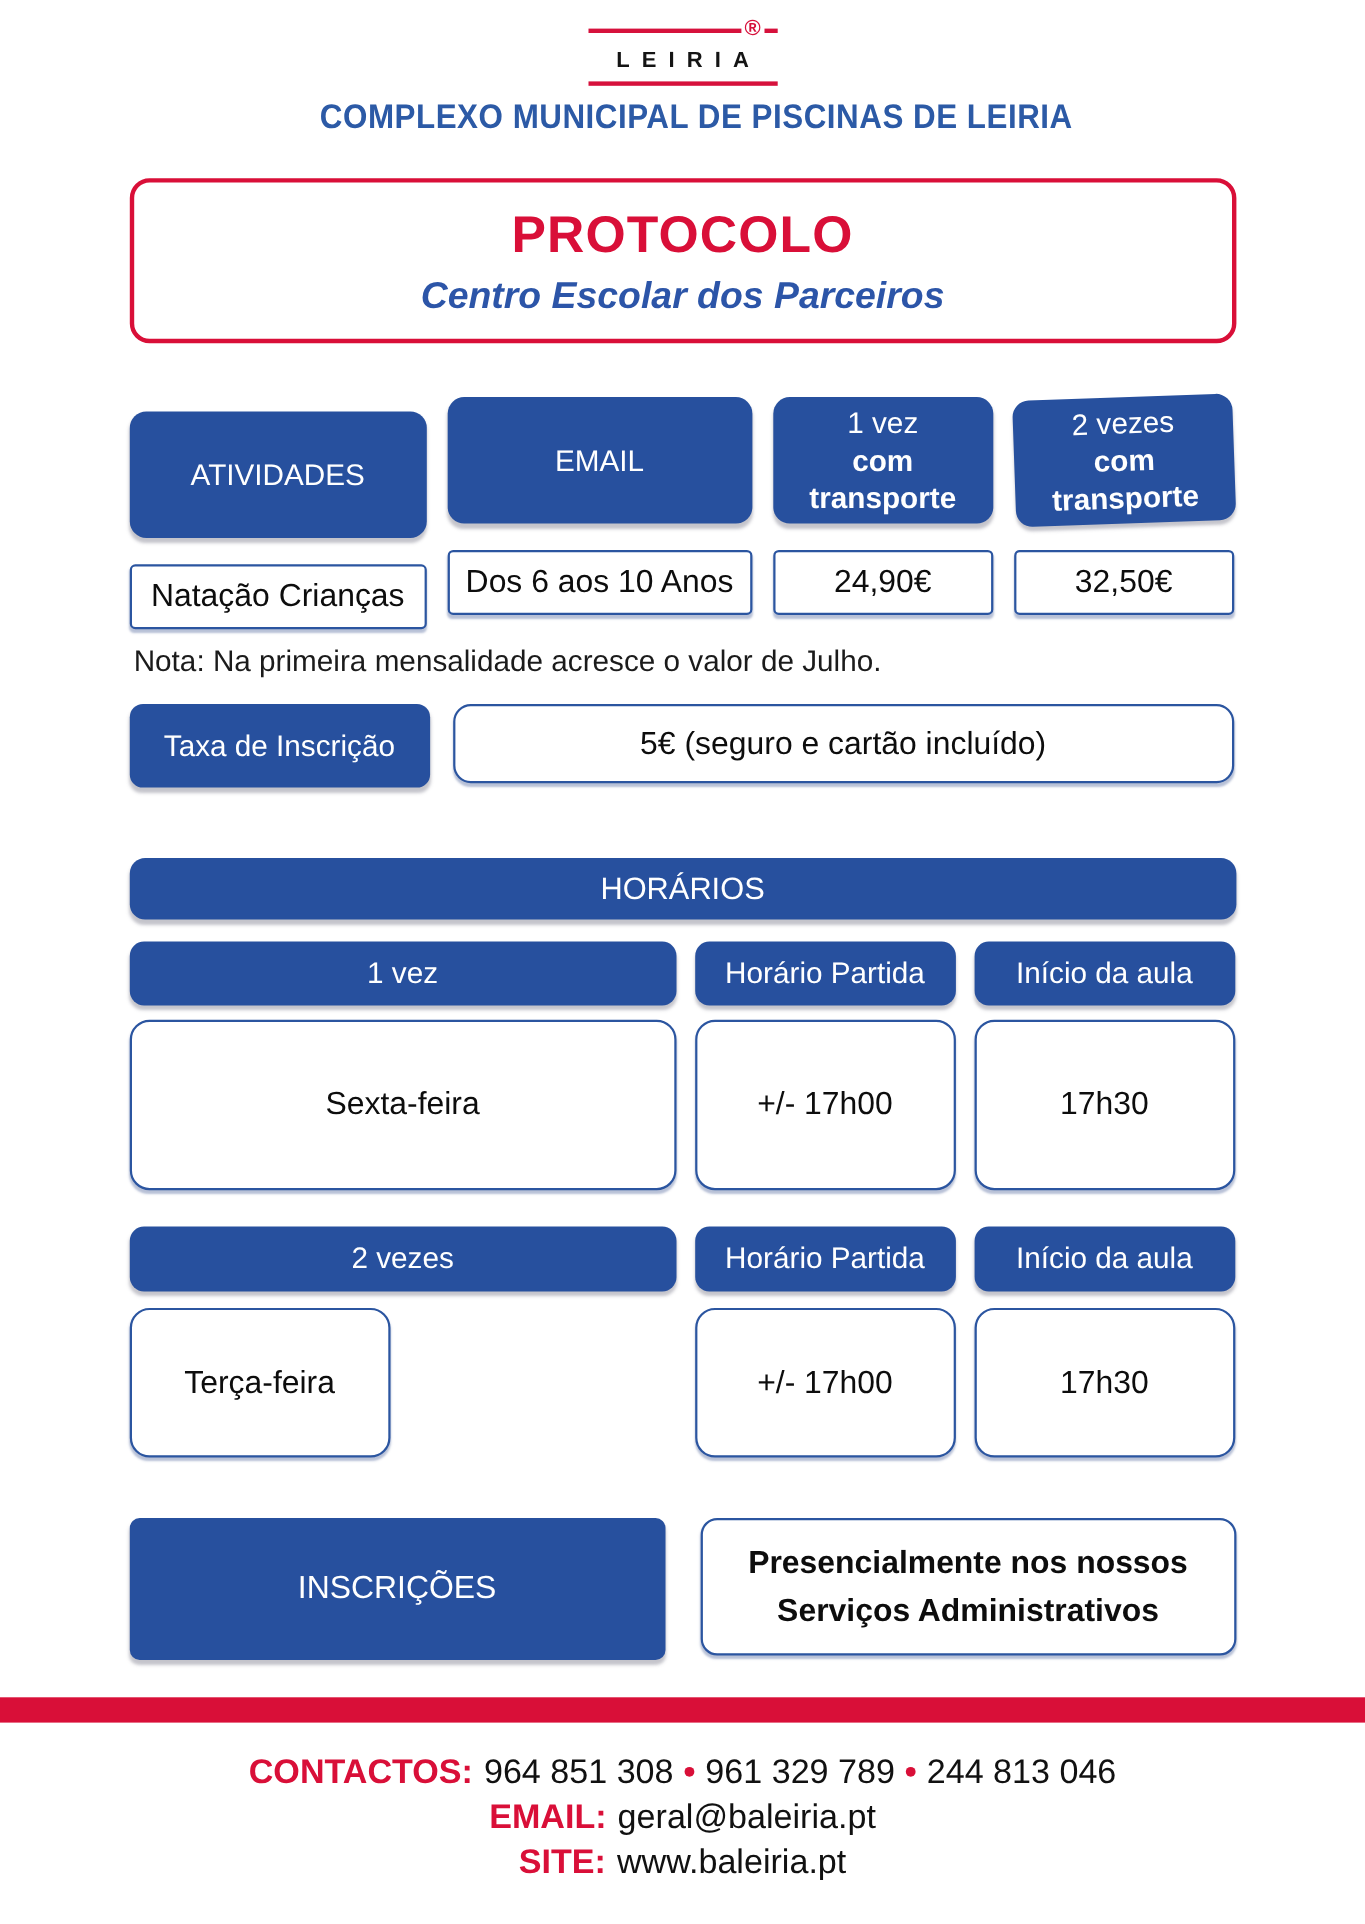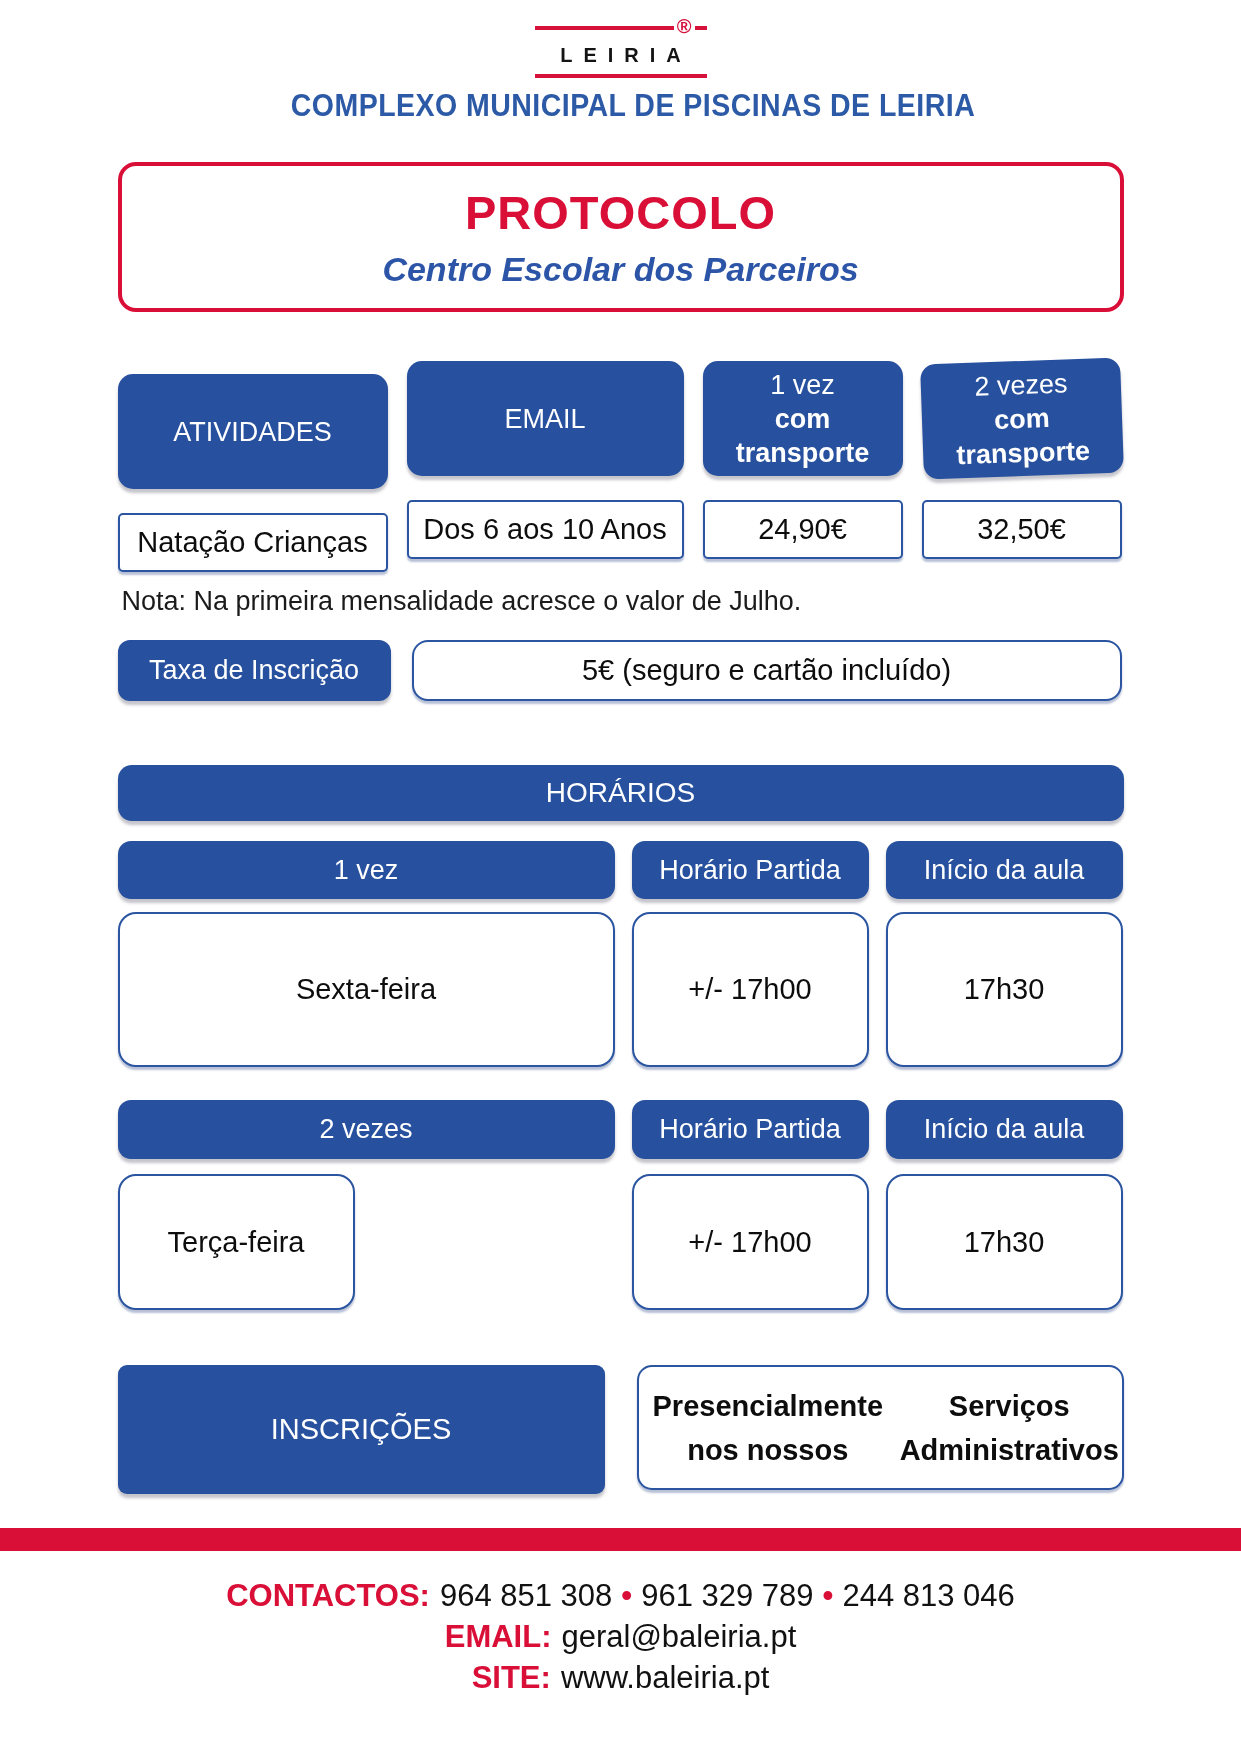--- a/index.html
+++ b/index.html
@@ -41,43 +41,43 @@
   .p-head { margin-top: 49px; }
   .p-head .box-blue { height: 115px; font-size: 27px; flex-direction: column; line-height: 34px; }
   .p-head .tilt { transform: rotate(-2deg); }
   .p-head .b { font-weight: bold; }
   .p-vals { margin-top: 11px; }
   .p-vals .box-white { height: 59px; font-size: 29px; }
 
   .note { margin-top: 14px; font-size: 27px; color: #1b1b1b; line-height: 30px; padding-left: 4px; }
 
   .fee-row { display: flex; gap: 21px; margin-top: 24px; }
-  .fee-label { width: 273px; height: 61px; font-size: 27px; border-radius: 12px; }
-  .fee-value { width: 710px; height: 61px; font-size: 29px; border-radius: 16px; }
+  .fee-label { width: 273px; height: 76px; font-size: 27px; border-radius: 12px; }
+  .fee-value { width: 710px; height: 72px; font-size: 29px; border-radius: 16px; }
 
   
   .horarios-bar { margin-top: 64px; height: 56px; font-size: 28px; border-radius: 14px; }
   .s-row { display: flex; gap: 17px; }
   .s-a { width: 497px; } .s-b { width: 237px; } .s-c { width: 237px; }
   .s-head { margin-top: 20px; }
   .s-head .box-blue { height: 58px; font-size: 27px; border-radius: 13px; }
   .s-head2 { margin-top: 33px; }
   .s-head2 .box-blue { height: 59px; font-size: 27px; border-radius: 13px; }
   .s-vals { margin-top: 13px; }
   .s-vals .box-white { height: 155px; font-size: 29px; border-radius: 18px; }
   .s-vals2 { margin-top: 15px; }
   .s-vals2 .box-white { height: 136px; font-size: 29px; border-radius: 18px; }
   .s-days2 { display: flex; gap: 20px; width: 497px; }
   .s-days2 .box-white { width: 240px; }
   .s-days2 .box-white:last-child { width: 237px; }
 
   
   .enroll-row { display: flex; gap: 32px; margin-top: 55px; align-items: flex-start; }
   .enroll-label { width: 487px; height: 129px; font-size: 29px; border-radius: 9px; }
-  .enroll-info { width: 487px; height: 125px; font-size: 29px; font-weight: bold; line-height: 44px; border-radius: 15px; flex-direction: row; }
+  .enroll-info { width: 487px; height: 125px; font-size: 29px; font-weight: bold; line-height: 44px; border-radius: 15px; flex-direction: column; }
 
   
   .footer-bar { margin-top: 34px; height: 23px; background: #D90F38; width: 1241px; }
   .contacts { margin-top: 24px; text-align: center; font-size: 31px; color: #111111; line-height: 41px; }
   .contacts .rl { color: #D90F38; font-weight: bold; margin-right: 10px; }
   .contacts .sep { color: #D90F38; font-weight: bold; margin: 0 9px; }
 </style>
 </head>
 <body>
 

